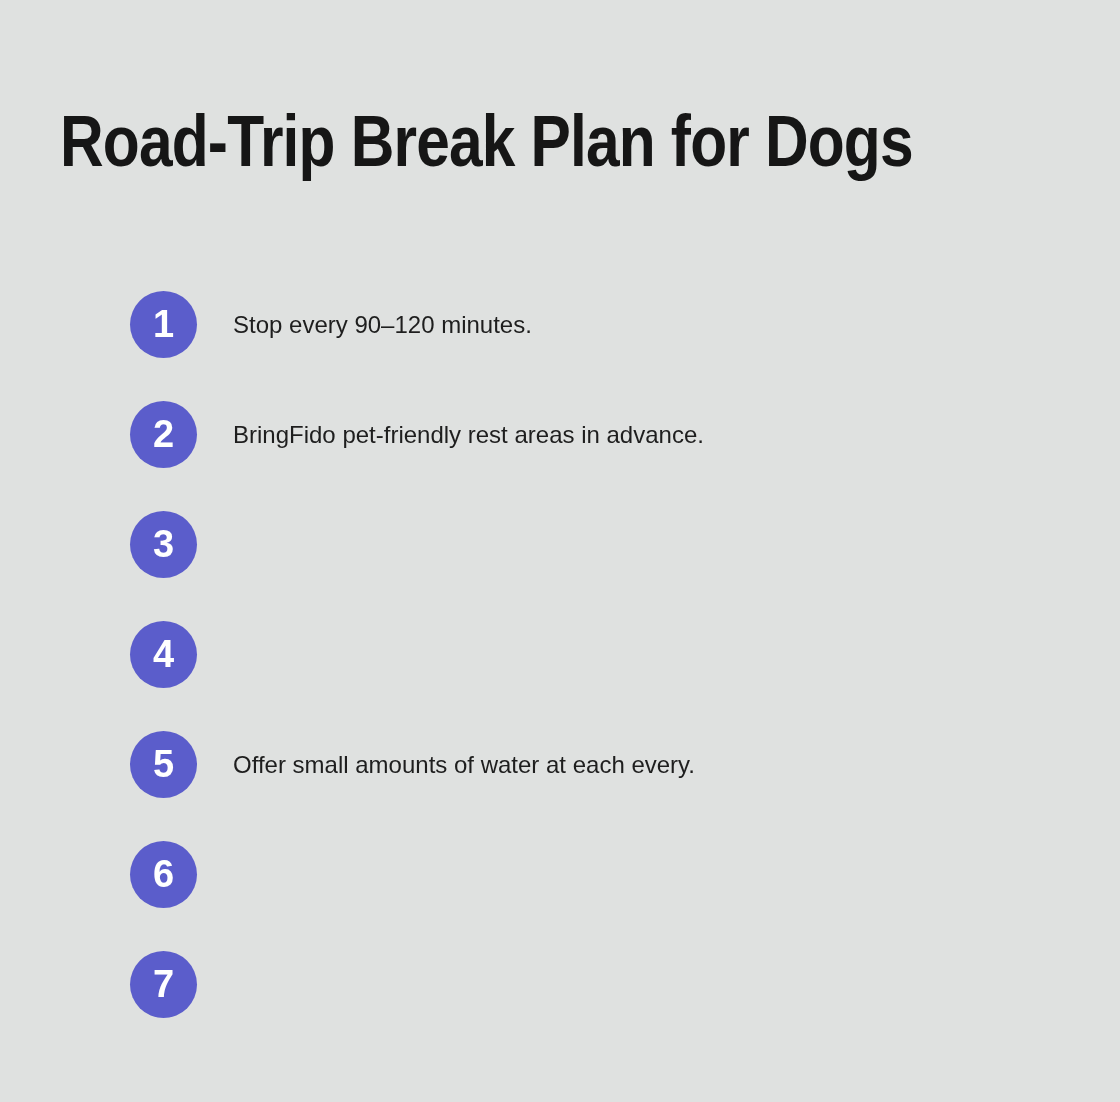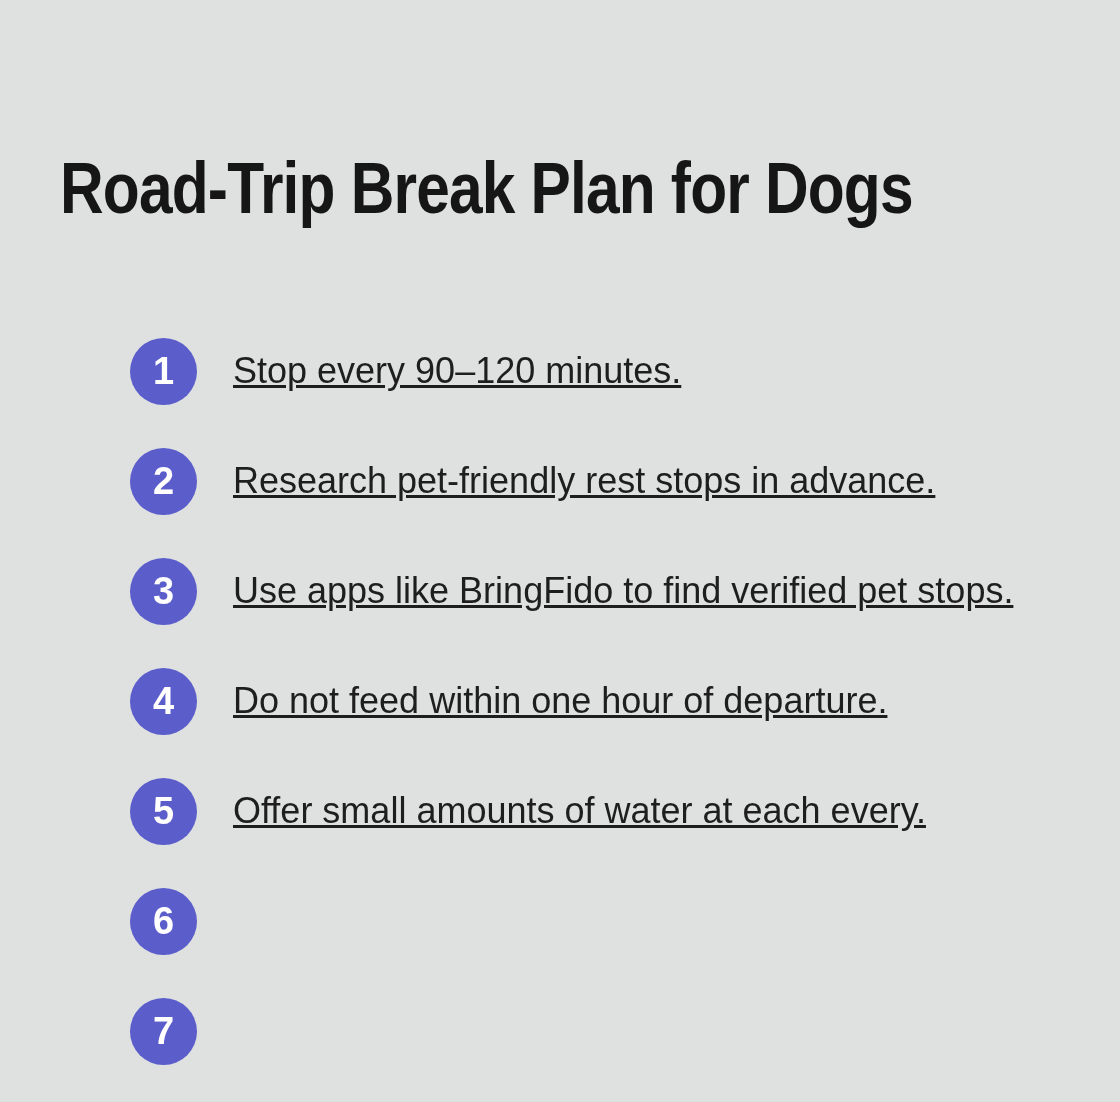--- a/index.html
+++ b/index.html
@@ -11,21 +11,20 @@
     height: 1102px;
     background: #dfe1e0;
     font-family: "Liberation Sans", "DejaVu Sans", sans-serif;
     overflow: hidden;
   }
   .page {
     box-sizing: border-box;
     width: 1120px;
     height: 870px;
     padding: 104px 0 12px 60px;
-    margin-top: 47px;
   }
   .title {
     margin: 0;
     font-size: 72px;
     line-height: 1.04;
     font-weight: bold;
     letter-spacing: -1px;
     color: #161616;
     transform: scaleX(0.84);
     transform-origin: left top;
@@ -53,51 +52,48 @@
     color: #ffffff;
     font-size: 38px;
     font-weight: bold;
     display: flex;
     align-items: center;
     justify-content: center;
     margin-right: 36px;
     user-select: none;
   }
   .step-text {
-    font-size: 36px;
+    font-size: 24px;
     line-height: 1.3;
     color: #1e1e1e;
-    text-decoration: underline;
   }
 </style>
 </head>
 <body>
 
 <div class="page">
   <h1 class="title">Road-Trip Break Plan for Dogs</h1>
 
   <ol class="steps" id="steps-list">
   <li class="step">
     <span class="badge">1</span>
     <span class="step-text">Stop every 90–120 minutes.</span>
   </li>
 
   <li class="step">
     <span class="badge">2</span>
-    <span class="step-text">Research pet-friendly rest stops in advance.</span>
+    <span class="step-text">BringFido pet-friendly rest areas in advance.</span>
   </li>
 
   <li class="step">
     <span class="badge">3</span>
-    <span class="step-text">Use apps like BringFido to find verified pet stops.</span>
   </li>
 
   <li class="step">
     <span class="badge">4</span>
-    <span class="step-text">Do not feed within one hour of departure.</span>
   </li>
 
   <li class="step">
     <span class="badge">5</span>
     <span class="step-text">Offer small amounts of water at each every.</span>
   </li>
 
   <li class="step">
     <span class="badge">6</span>
   </li>

